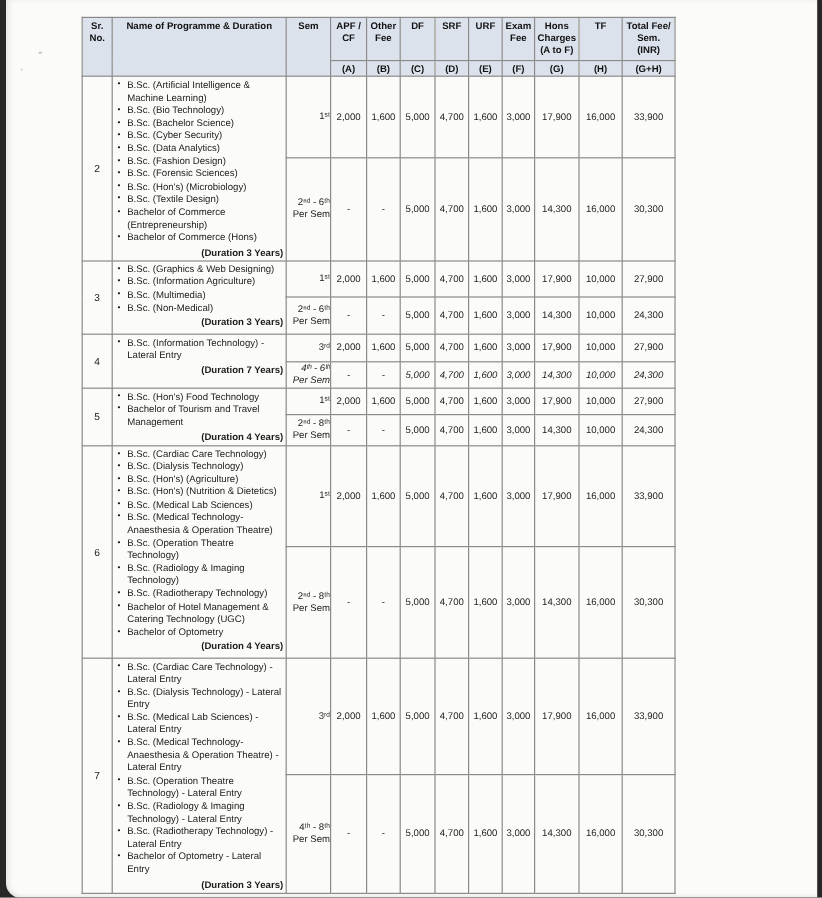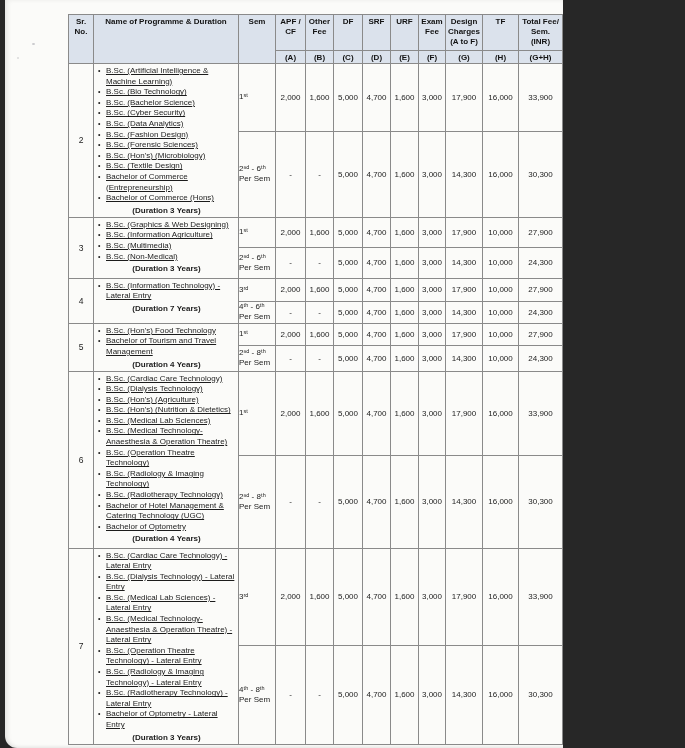--- a/index.html
+++ b/index.html
@@ -3,21 +3,21 @@
 <meta charset="utf-8">
 <style>
   html,body{margin:0;padding:0;}
   body{
     width:685px;height:748px;position:relative;overflow:hidden;
     background:#272727;
     font-family:"Liberation Sans","DejaVu Sans",sans-serif;
     color:#1c1c1c;
   }
   .page{
-    position:absolute;left:5px;top:0;width:558px;height:748px;
+    position:absolute;left:5px;top:0;width:676px;height:748px;
     background:#fbfbf9;
     border-bottom-left-radius:12px;
     box-shadow:inset 3px 0 4px rgba(0,0,0,0.07), inset 0 -2px 3px rgba(0,0,0,0.04);
   }
   .speck{position:absolute;border-radius:50%;background:#9a9aa2;opacity:.5;}
   #spk1{left:27px;top:43px;width:3px;height:2px;}
   #spk2{left:12px;top:57px;width:2px;height:2px;opacity:.35;}
   #spk3{left:122px;top:31px;width:2px;height:2px;opacity:.2;}
 
   table.fee{
@@ -37,25 +37,25 @@
   .fee thead tr.subrow th{
     vertical-align:middle;padding:0;line-height:11px;
   }
   td.sr-cell{
     text-align:center;vertical-align:middle;font-size:8.5px;
   }
   td.name-cell{
     vertical-align:top;font-size:8px;line-height:10.6px;
     padding:2px 2px 1px 3px;
   }
-  .prog{position:relative;padding-left:9px;text-decoration:underline;}
+  .prog{position:relative;padding-left:9px;}
   .prog .bullet{position:absolute;left:1px;top:0;font-size:7px;}
-  .duration{font-weight:bold;text-align:center;line-height:11px;padding-top:1px;}
+  .duration{font-weight:bold;text-align:right;line-height:11px;padding-top:1px;}
   td.sem-cell{
-    text-align:left;vertical-align:middle;font-size:8px;line-height:10px;
+    text-align:right;vertical-align:middle;font-size:8px;line-height:10px;
   }
   td.fee-cell{
     text-align:center;vertical-align:middle;font-size:8px;
   }
 </style>
 </head>
 <body>
 
 <div class="page">
   <div class="speck" id="spk1"></div>
@@ -103,21 +103,21 @@
             <div>SRF</div>
           </th>
           <th>
             <div>URF</div>
           </th>
           <th>
             <div>Exam</div>
             <div>Fee</div>
           </th>
           <th>
-            <div>Design</div>
+            <div>Hons</div>
             <div>Charges</div>
             <div>(A to F)</div>
           </th>
           <th>
             <div>TF</div>
           </th>
           <th>
             <div>Total Fee/</div>
             <div>Sem.</div>
             <div>(INR)</div>
@@ -229,21 +229,21 @@
           <td class="fee-cell">2,000</td>
           <td class="fee-cell">1,600</td>
           <td class="fee-cell">5,000</td>
           <td class="fee-cell">4,700</td>
           <td class="fee-cell">1,600</td>
           <td class="fee-cell">3,000</td>
           <td class="fee-cell">17,900</td>
           <td class="fee-cell">10,000</td>
           <td class="fee-cell">27,900</td>
         </tr>
-        <tr style="height: 22px;">
+        <tr style="height: 22px; font-style: italic;">
           <td class="sem-cell">
             <div>4ᵗʰ - 6ᵗʰ</div>
             <div>Per Sem</div>
           </td>
           <td class="fee-cell">-</td>
           <td class="fee-cell">-</td>
           <td class="fee-cell">5,000</td>
           <td class="fee-cell">4,700</td>
           <td class="fee-cell">1,600</td>
           <td class="fee-cell">3,000</td>

